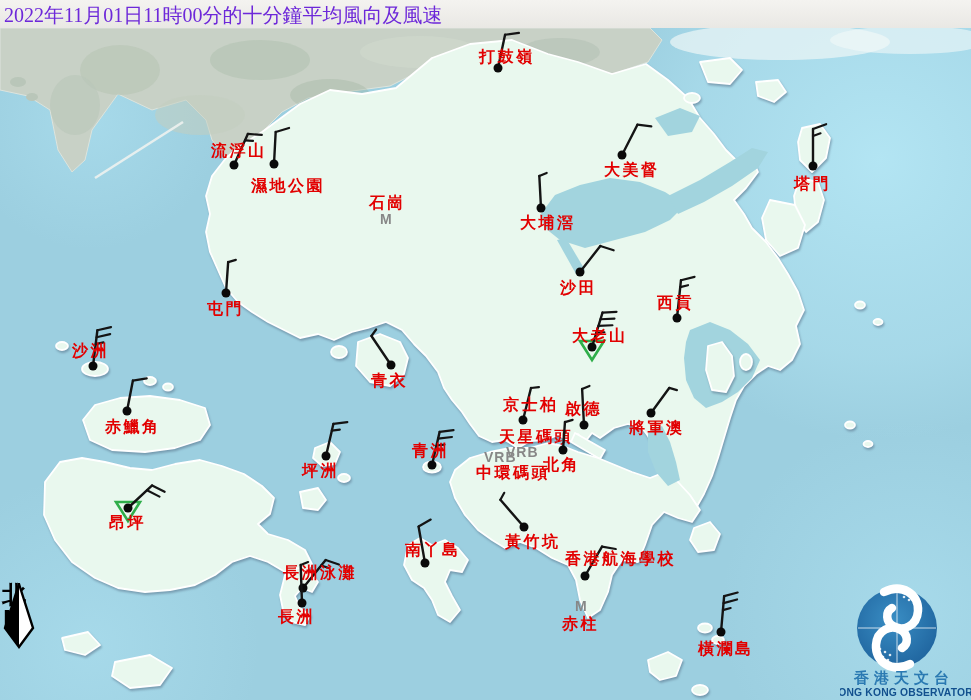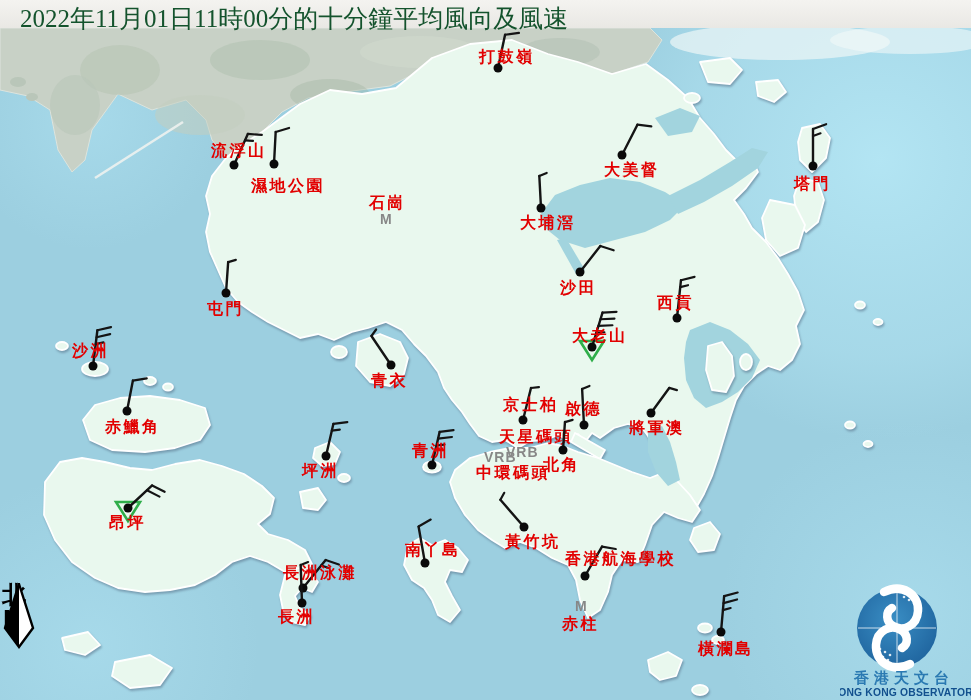--- a/index.html
+++ b/index.html
@@ -3,23 +3,23 @@
 <meta charset="utf-8">
 <style>
   html,body{margin:0;padding:0;background:#777;}
   .stage{position:relative;width:971px;height:700px;overflow:hidden;
          font-family:"Liberation Sans","DejaVu Sans",sans-serif;background:#9ccfe0;}
   svg{position:absolute;left:0;top:0;}
   #map-base{z-index:1;}
   #stations-layer{z-index:5;}
   .title-band{position:absolute;left:0;top:0;width:971px;height:28px;z-index:4;
               background:linear-gradient(#f4f3f0,#e9e8e4);}
-  .map-title{position:absolute;left:4px;top:2px;z-index:6;color:#14532d;
+  .map-title{position:absolute;left:4px;top:2px;z-index:6;color:#6d28d9;
              font-family:"Liberation Serif","DejaVu Serif",serif;
-             font-size:25px;letter-spacing:0px;white-space:nowrap;margin-left:16px;}
+             font-size:20px;letter-spacing:0px;white-space:nowrap;}
   .st-label{fill:#e20000;font-family:"Liberation Serif","DejaVu Serif",serif;
             font-size:16px;letter-spacing:2.5px;font-weight:600;}
   .st-marker{fill:#878787;font-weight:bold;font-size:14px;letter-spacing:1px;
              font-family:"Liberation Sans","DejaVu Sans",sans-serif;}
   .staff{stroke:#141414;stroke-width:2.4;fill:none;stroke-linecap:round;}
   .barb{stroke:#141414;stroke-width:2.2;fill:none;stroke-linecap:round;}
   .gust-tri{fill:none;stroke:#2fae4a;stroke-width:2.6;stroke-linejoin:miter;}
   .compass{position:absolute;left:2px;top:583px;z-index:6;width:40px;text-align:left;}
   .compass .zh{font-size:24px;line-height:24px;color:#000;font-weight:600;
                font-family:"Liberation Serif","DejaVu Serif",serif;}

